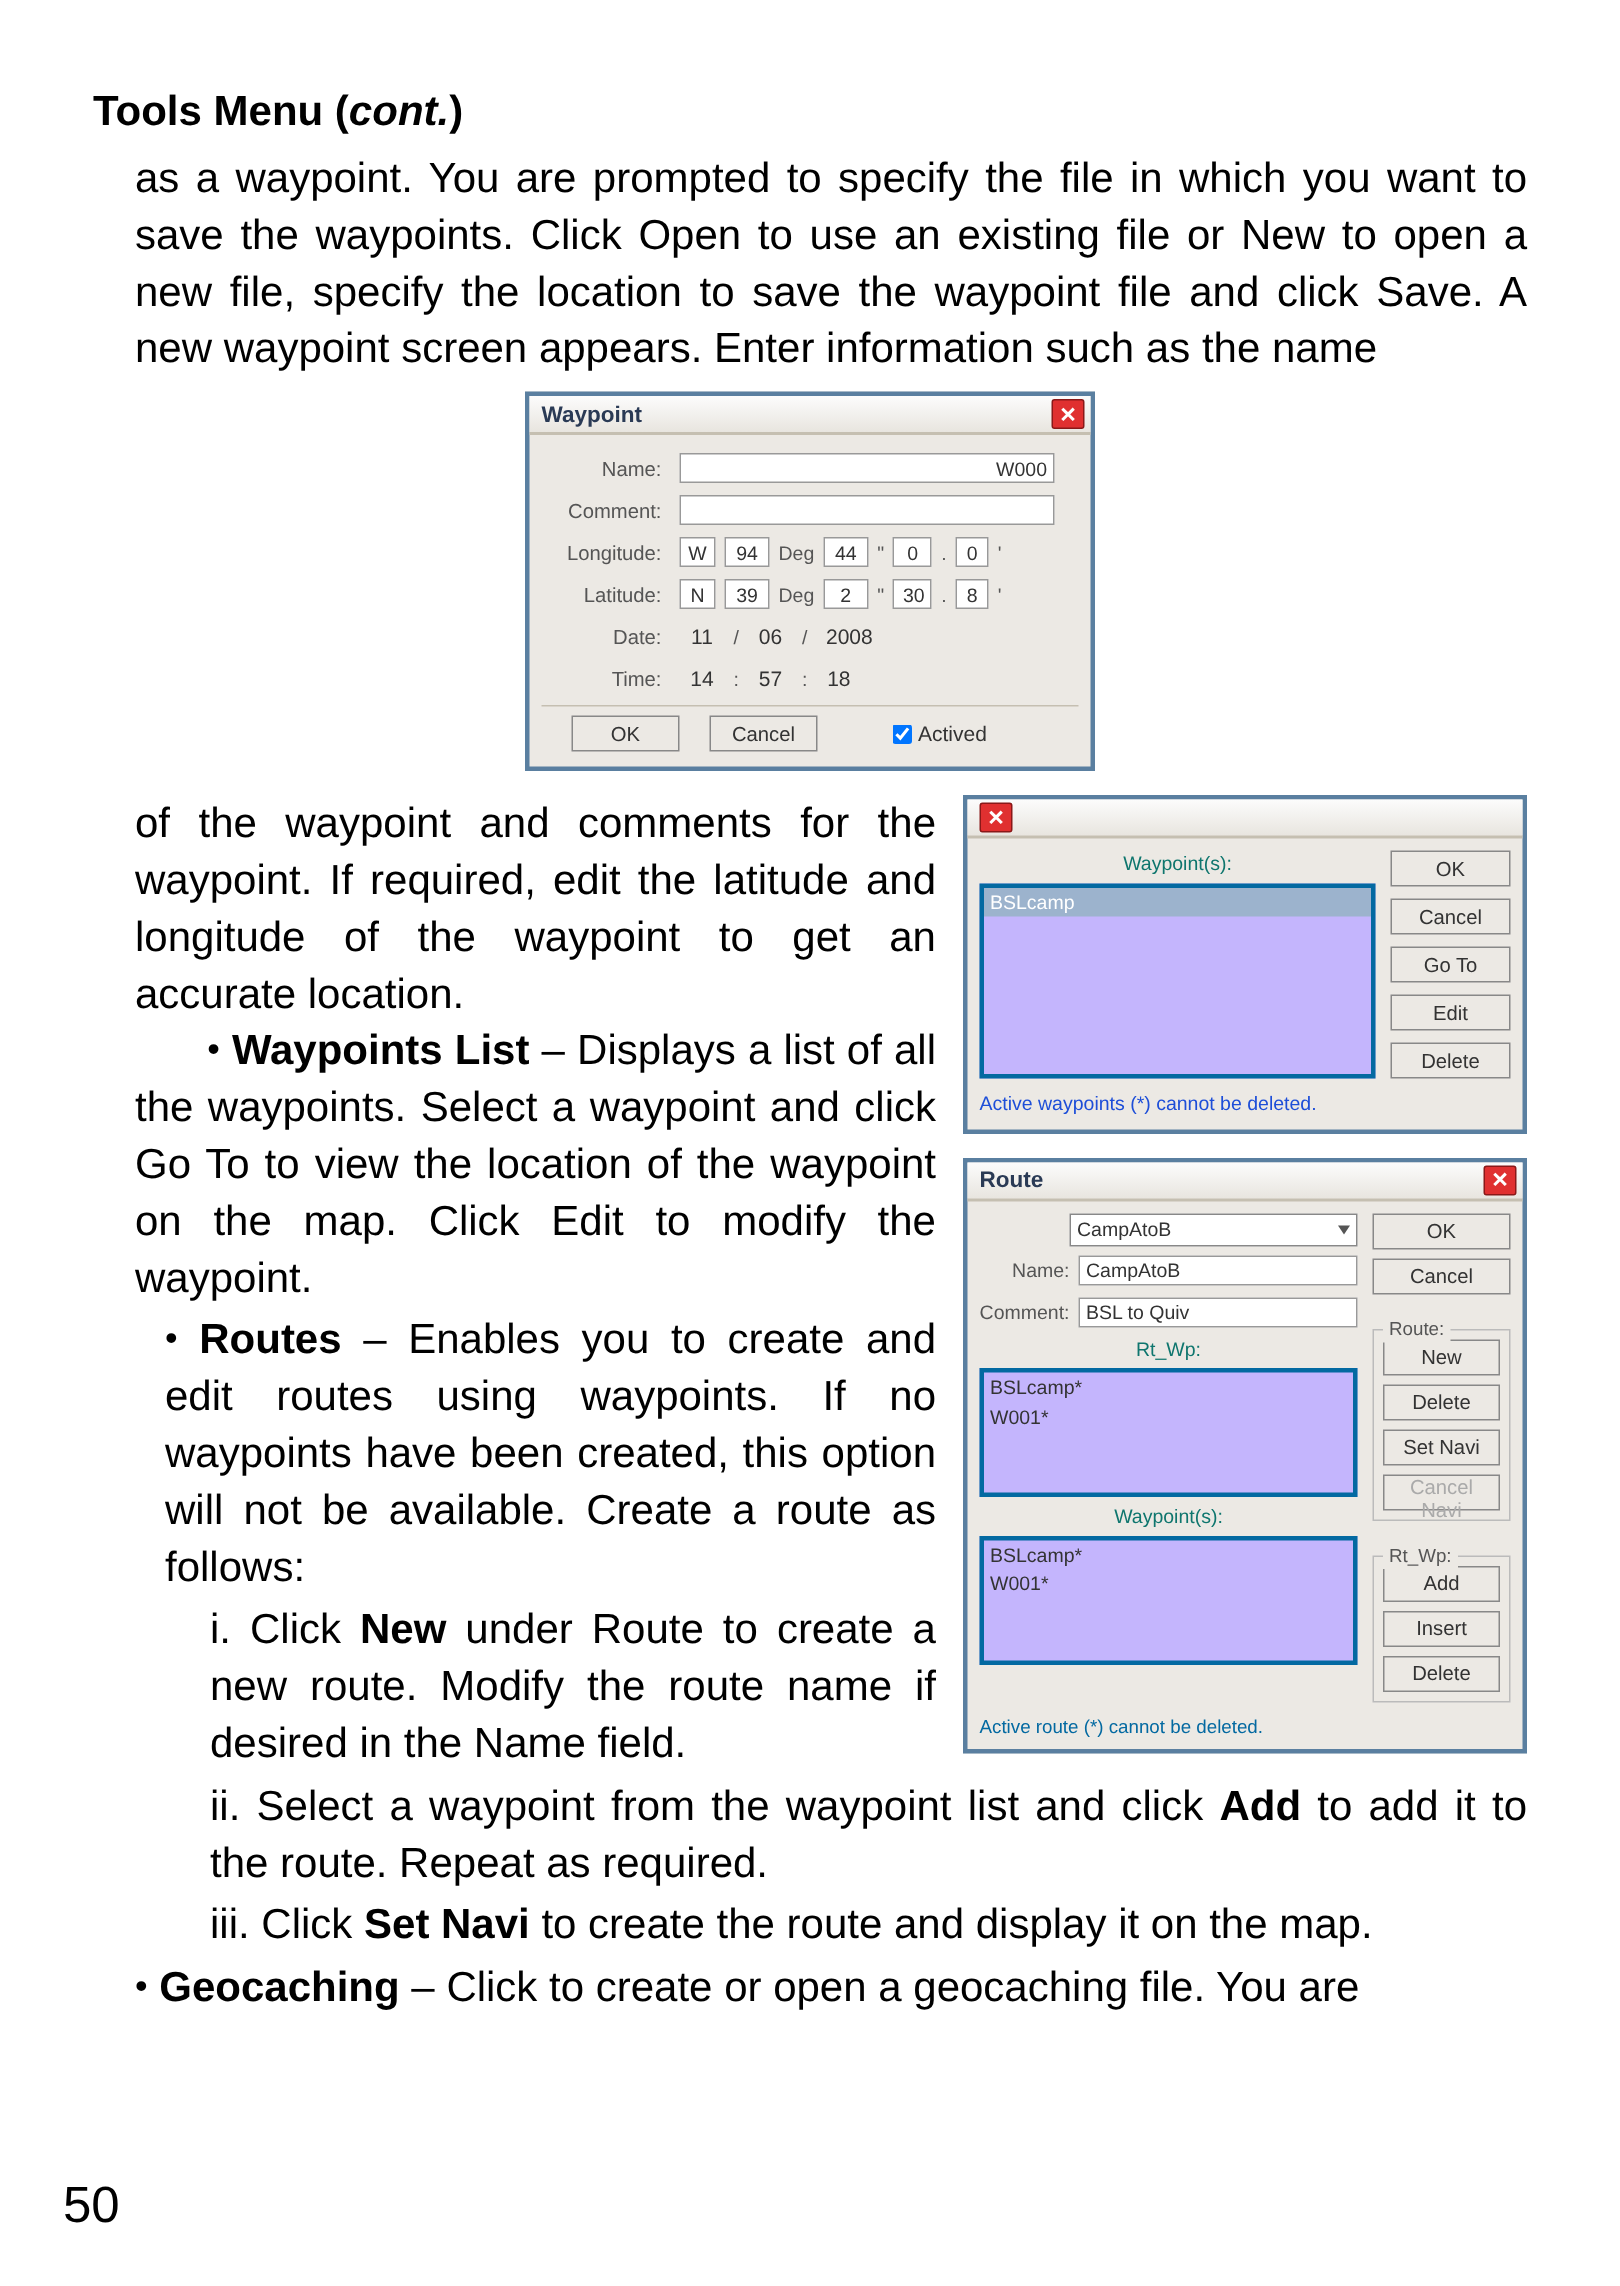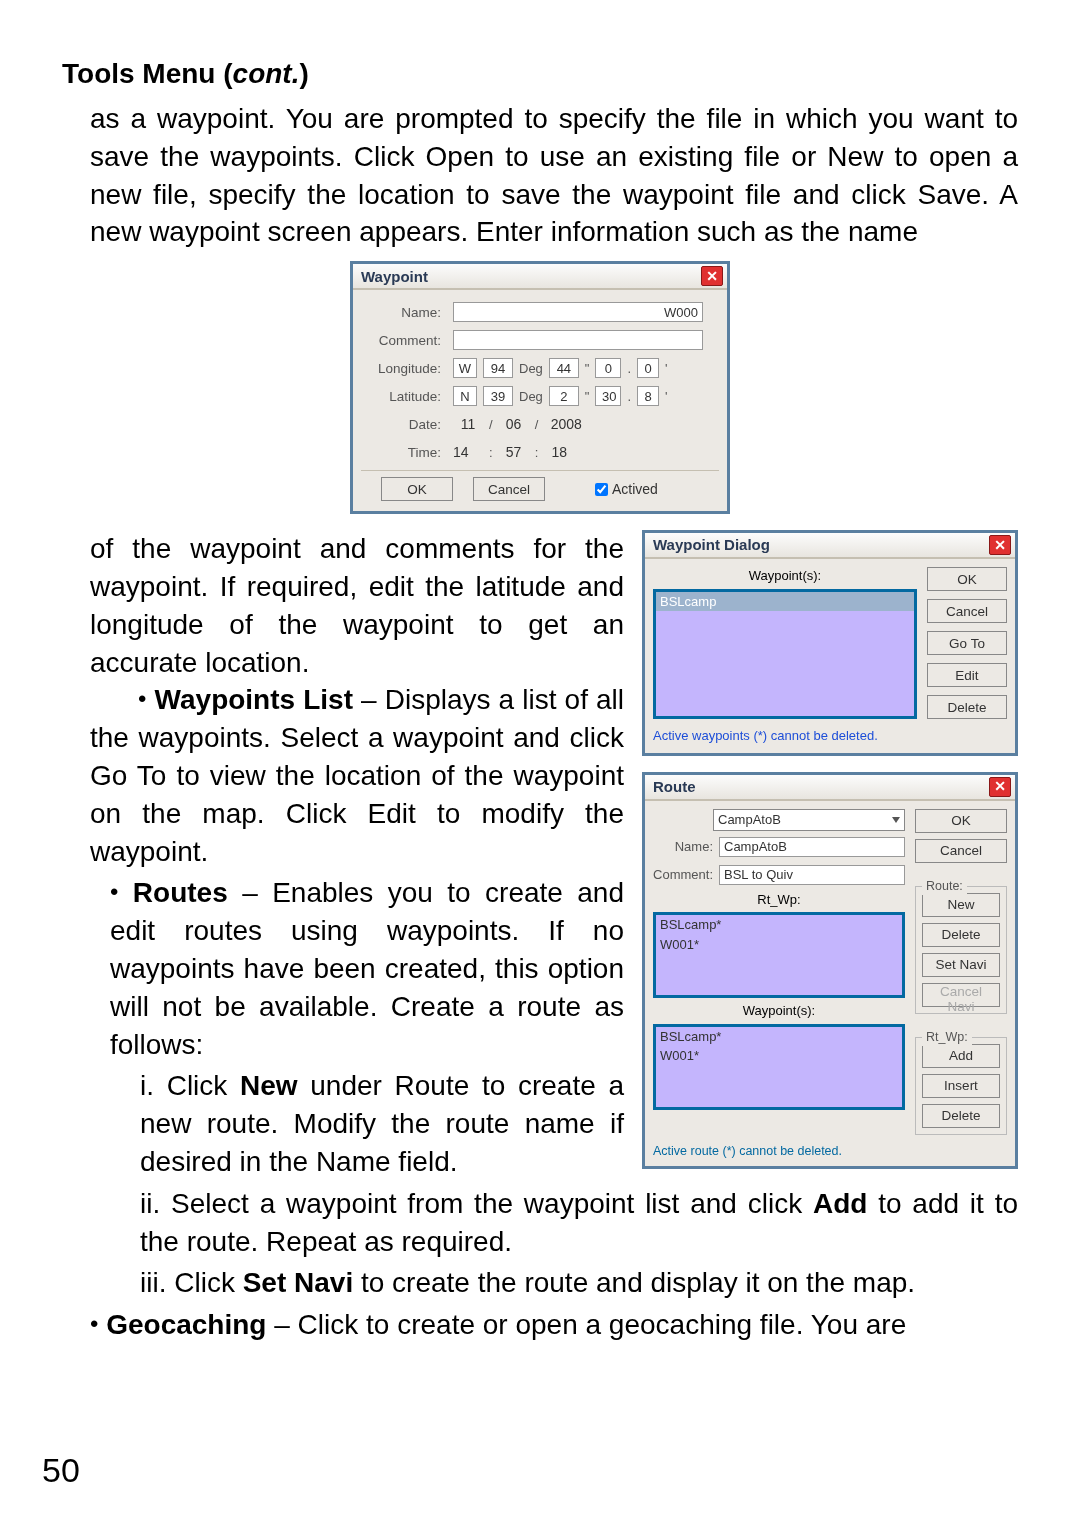--- a/index.html
+++ b/index.html
@@ -113,21 +113,21 @@
   #dlg-route .cols .right { width: 96px; display:flex; flex-direction:column; gap:6px; }
   #dlg-route .grp {
     border: 1px solid #bbb; padding: 6px; display:flex; flex-direction:column; gap:6px;
     position: relative; margin-top: 17px;
   }
   #dlg-route .grp .grp-lbl {
     position: absolute; top: -9px; left: 6px; background: #ece9e4;
     padding: 0 4px; font-size: 12.5px; color: #555;
   }
   #dlg-route .footnote { font-size: 12.5px; color: #0369a1; padding: 0 8px 6px; }
-  .small-lbl { font-size: 13px; color: #000000; text-align: center; display:block; }
+  .small-lbl { font-size: 13px; color: #0f766e; text-align: center; display:block; }
   .combo {
     background: #fff; border: 1px solid #888; height: 22px;
     display: flex; align-items: center; padding: 0 4px; font-size: 13px;
     position: relative;
   }
   .combo::after {
     content: ""; position: absolute; right: 4px; top: 7px;
     border-left: 4px solid transparent; border-right: 4px solid transparent;
     border-top: 6px solid #555;
   }
@@ -188,21 +188,21 @@
     <div class="row">
       <span class="lbl">Date:</span>
       <span style="width:30px;text-align:center">11</span>
       <span class="deg-lbl">/</span>
       <span style="width:30px;text-align:center">06</span>
       <span class="deg-lbl">/</span>
       <span style="width:44px;text-align:center">2008</span>
     </div>
     <div class="row">
       <span class="lbl">Time:</span>
-      <span style="width:30px;text-align:left">14</span>
+      <span style="width:30px;text-align:center">14</span>
       <span class="deg-lbl">:</span>
       <span style="width:30px;text-align:center">57</span>
       <span class="deg-lbl">:</span>
       <span style="width:30px;text-align:center">18</span>
     </div>
     <div class="sep" style="margin:4px 0"></div>
     <div class="row" style="gap:20px; padding-left:20px;">
       <button class="btn" style="width:72px">OK</button>
       <button class="btn" style="width:72px">Cancel</button>
       <label style="display:flex;align-items:center;gap:4px;margin-left:30px">
@@ -210,21 +210,20 @@
         <span>Actived</span>
       </label>
     </div>
   </div>
 </div>
 
 <div class="wrap1 clearfix">
   <div class="float-right">
     <div id="dlg-wplist" class="dlg">
       <div class="titlebar">
-        <span class="title">Waypoint Dialog</span>
         <div class="close-btn">✕</div>
       </div>
       <div class="cols">
         <div class="left">
           <span class="small-lbl">Waypoint(s):</span>
           <div class="listbox" style="height:130px;margin-top:4px">
             <div class="item sel">BSLcamp</div>
           </div>
         </div>
         <div style="width:80px;display:flex;flex-direction:column;gap:8px">

